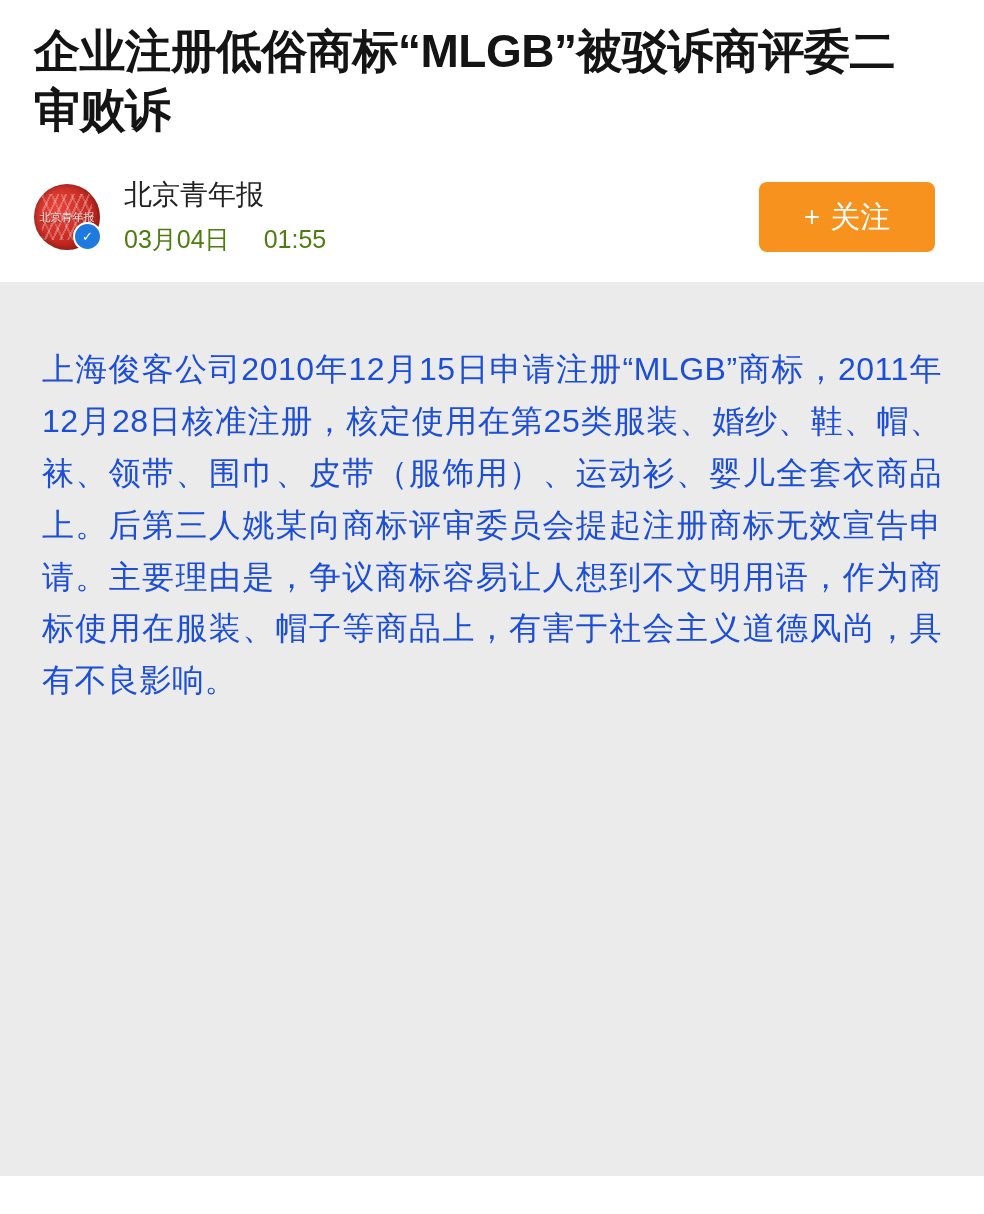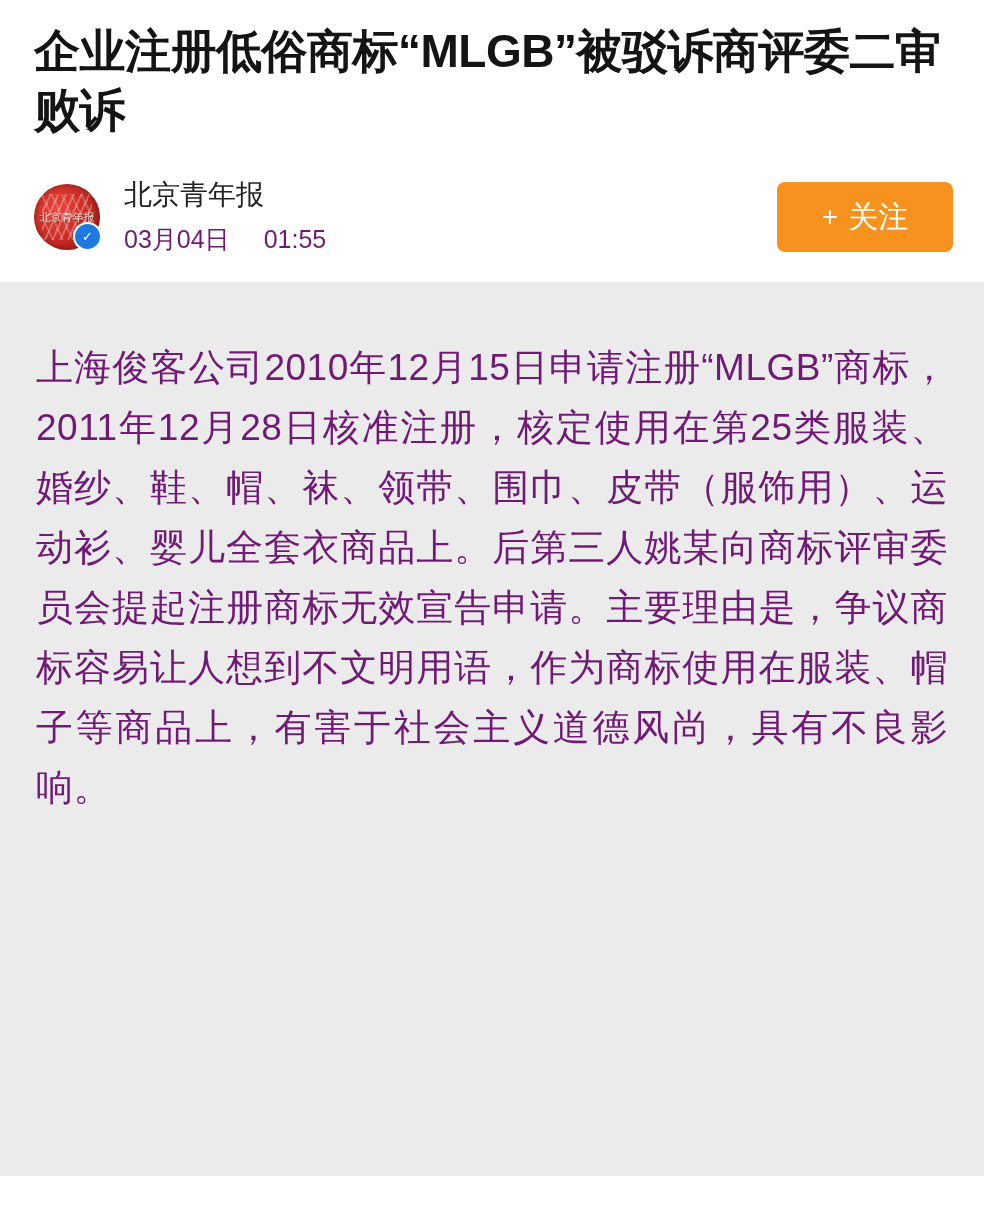--- a/index.html
+++ b/index.html
@@ -16,21 +16,21 @@
   .page {
     width: 984px;
     height: 1214px;
     position: relative;
     background: #ffffff;
     box-sizing: border-box;
   }
 
   
   .article-header {
-    padding: 16px 31px 0 34px;
+    padding: 16px 49px 0 34px;
     box-sizing: border-box;
   }
   .headline {
     font-size: 46px;
     line-height: 1.28;
     font-weight: bold;
     color: #141414;
     letter-spacing: -0.5px;
     margin: 0;
     padding-top: 6px;
@@ -107,21 +107,21 @@
     justify-content: center;
   }
   .source-name {
     font-size: 28px;
     color: #222222;
     line-height: 1.2;
     margin-bottom: 12px;
   }
   .meta-line {
     font-size: 25px;
-    color: #701a75;
+    color: #4d7c0f;
     display: flex;
     align-items: center;
   }
   .meta-date { margin-right: 34px; }
 
   .follow-button {
     margin-left: auto;
     background: #f8921f;
     color: #ffffff;
     border: none;
@@ -143,27 +143,27 @@
 
   
   .body-block {
     background: #ebebeb;
     margin-top: 0;
     padding: 56px 36px 60px 36px;
     box-sizing: border-box;
     height: 894px;
   }
   .body-text {
-    font-size: 37px;
+    font-size: 32px;
     line-height: 1.62;
-    color: #701a75;
+    color: #1d4ed8;
     text-align: justify;
     text-align-last: left;
     letter-spacing: 0.5px;
-    margin: 0;
+    margin: 6px;
     font-family: "Liberation Sans", "DejaVu Sans", sans-serif;
   }
 </style>
 </head>
 <body>
 
 <div class="page">
 
   <div class="article-header">
 

